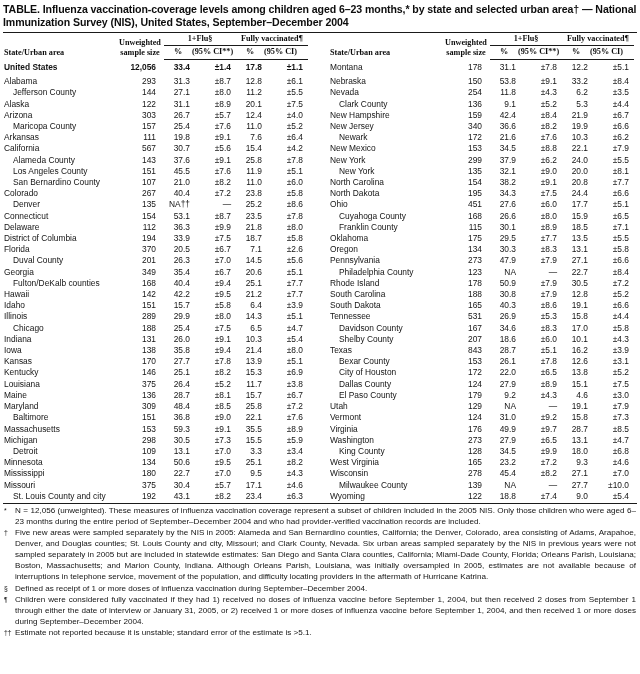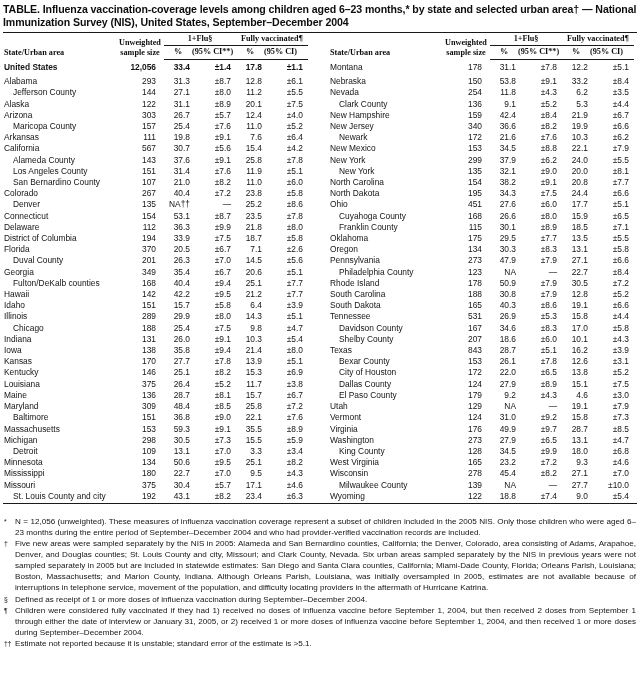--- a/index.html
+++ b/index.html
@@ -58,21 +58,21 @@
   }
   tbody tr:first-child td { padding-top: 2px; padding-bottom: 3px; }
   tbody tr.bold td { font-weight: bold; }
   td.area { text-align: left; }
   td.area.indent { padding-left: 9px; }
   td.num { text-align: right; }
   td.n { padding-right: 8px; }
   td.pct { padding-right: 2px; }
   td.ci { padding-right: 5px; }
 
-  .footnotes { margin-top: 11px; padding: 1px 1px 0 1px; }
+  .footnotes { margin-top: 0; padding: 1px 1px 0 1px; }
   .footnote {
     display: flex;
     font-size: 8.1px;
     line-height: 11.1px;
     color: #141414;
   }
   .fsym {
     flex: none;
     width: 11px;
     font-size: 6.8px;
@@ -186,21 +186,21 @@
               <td class="area indent">Alameda County</td>
               <td class="num n">143</td>
               <td class="num pct">37.6</td>
               <td class="num ci">±9.1</td>
               <td class="num pct">25.8</td>
               <td class="num ci">±7.8</td>
             </tr>
             <tr>
               <td class="area indent">Los Angeles County</td>
               <td class="num n">151</td>
-              <td class="num pct">31.4</td>
+              <td class="num pct">45.5</td>
               <td class="num ci">±7.6</td>
               <td class="num pct">11.9</td>
               <td class="num ci">±5.1</td>
             </tr>
             <tr>
               <td class="area indent">San Bernardino County</td>
               <td class="num n">107</td>
               <td class="num pct">21.0</td>
               <td class="num ci">±8.2</td>
               <td class="num pct">11.0</td>
@@ -300,21 +300,21 @@
               <td class="num pct">29.9</td>
               <td class="num ci">±8.0</td>
               <td class="num pct">14.3</td>
               <td class="num ci">±5.1</td>
             </tr>
             <tr>
               <td class="area indent">Chicago</td>
               <td class="num n">188</td>
               <td class="num pct">25.4</td>
               <td class="num ci">±7.5</td>
-              <td class="num pct">9.8</td>
+              <td class="num pct">6.5</td>
               <td class="num ci">±4.7</td>
             </tr>
             <tr>
               <td class="area">Indiana</td>
               <td class="num n">131</td>
               <td class="num pct">26.0</td>
               <td class="num ci">±9.1</td>
               <td class="num pct">10.3</td>
               <td class="num ci">±5.4</td>
             </tr>

